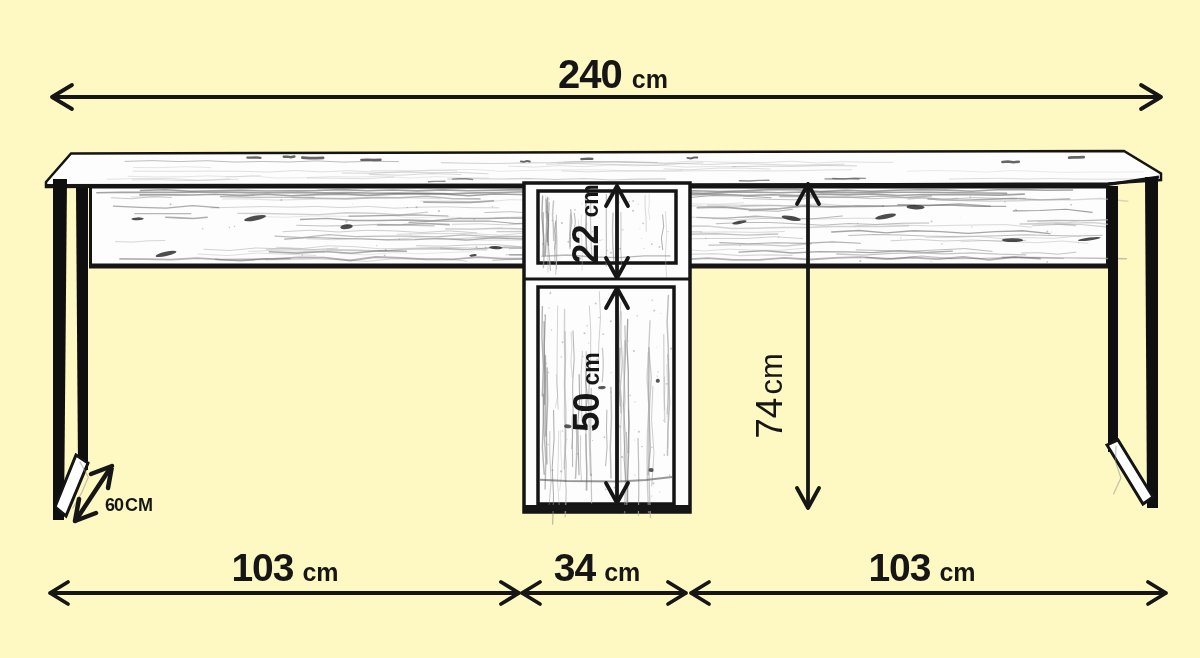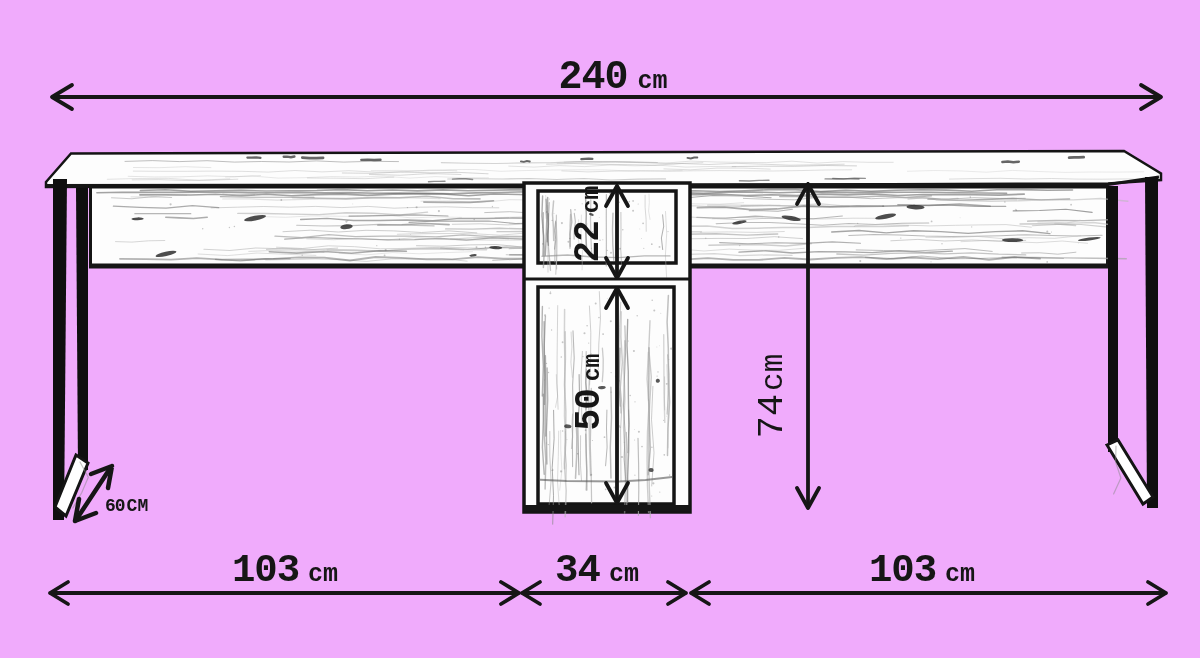--- a/index.html
+++ b/index.html
@@ -1,17 +1,17 @@
 <!DOCTYPE html>
 <html><head>
 <meta charset="utf-8">
 <style>
   html,body{margin:0;padding:0;background:#ffffff;}
-  .stage{position:relative;width:1200px;height:658px;background:#f0abfc;overflow:hidden;
-         font-family:Liberation Mono, monospace;}
+  .stage{position:relative;width:1200px;height:658px;background:#fef9c3;overflow:hidden;
+         font-family:Liberation Sans, sans-serif;}
   svg text{fill:#161616;}
   .num{font-weight:700;letter-spacing:-1px;}
   .unit{font-weight:700;}
   .num-light{font-weight:400;}
   .unit-light{font-weight:400;}
   .ink{stroke:#161616;fill:none;}
   .panel{fill:#fdfdfd;stroke:#141414;}
   .legfill{fill:#0f0f0f;stroke:none;}
   .railfill{fill:#ffffff;stroke:#141414;}
 </style>

